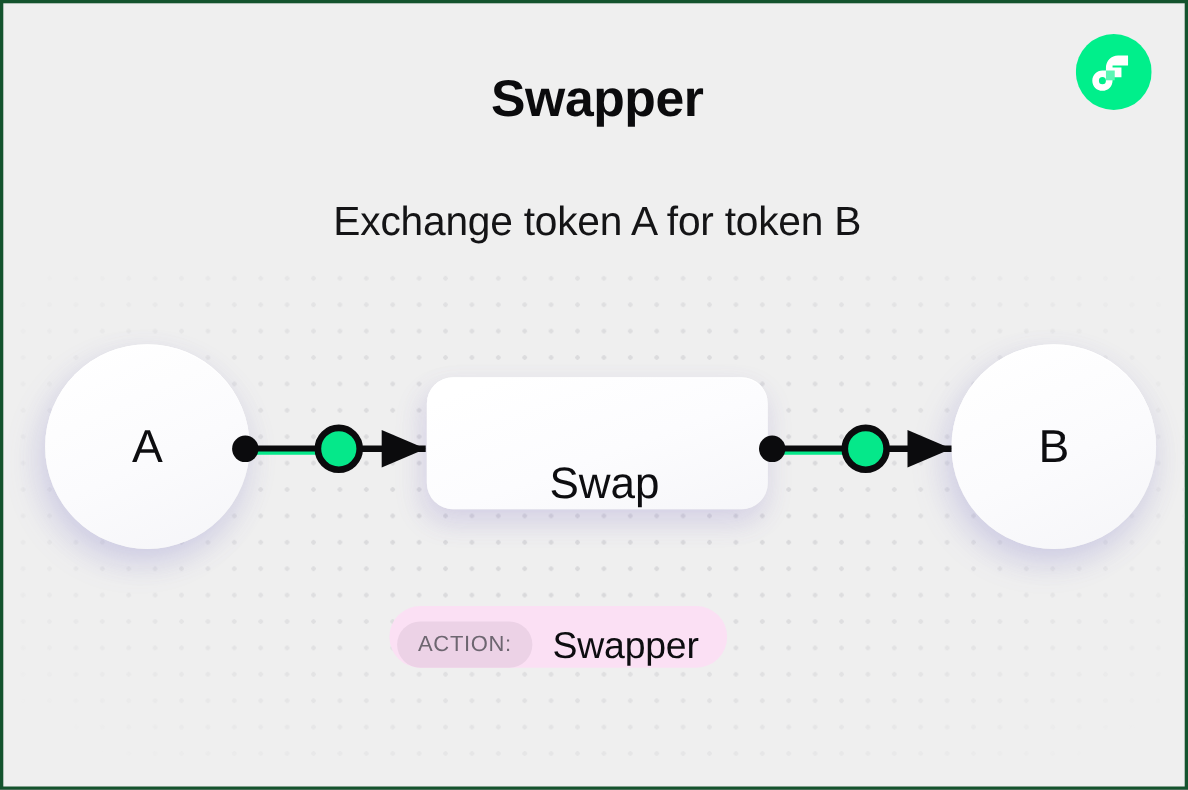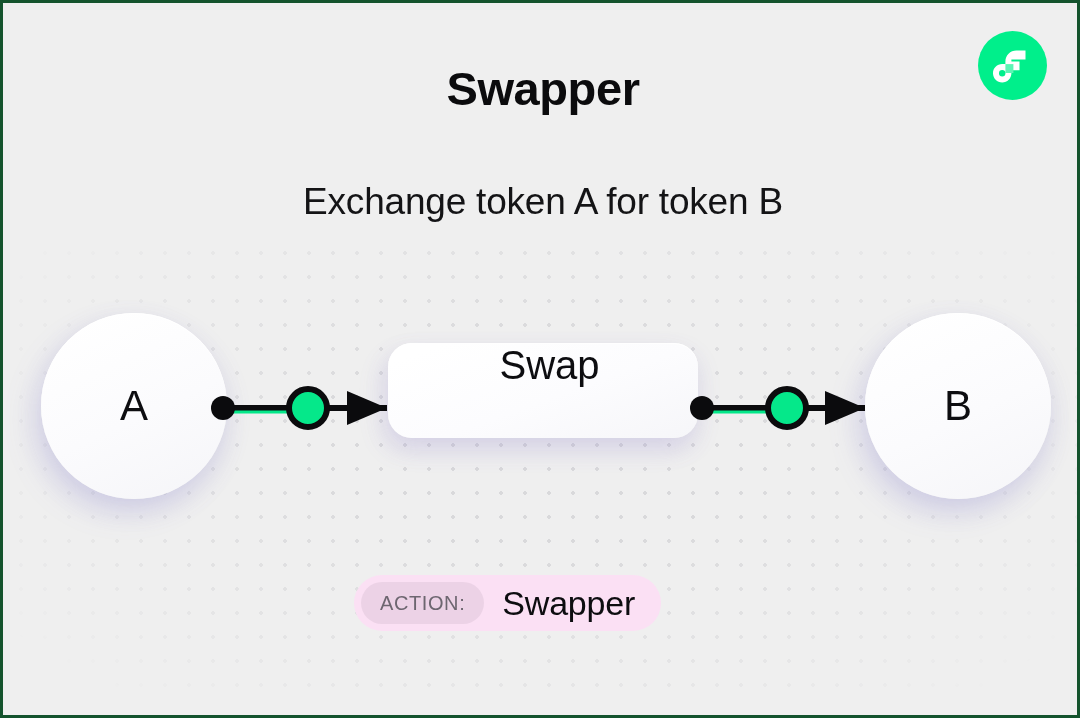--- a/index.html
+++ b/index.html
@@ -96,47 +96,47 @@
     pointer-events: auto;
   }
   #node-a { left: 38px;  top: 310px; }
   #node-b { left: 862px; top: 310px; }
 
   .swap-box {
     position: absolute;
     left: 385px;
     top: 340px;
     width: 310px;
-    height: 95px;
+    height: 120px;
     border-radius: 24px;
     background: linear-gradient(160deg, #ffffff 10%, #fcfcfe 55%, #f6f6f9 100%);
     box-shadow:
        0 10px 24px rgba(120,110,190,0.13),
       -6px 12px 26px rgba(130,118,205,0.12),
        0 1px 0 rgba(255,255,255,0.95) inset;
     display: flex;
-    align-items: flex-start;
+    align-items: flex-end;
     justify-content: center;
     font-size: 40px;
     font-weight: 400;
     color: #0d0d10;
     pointer-events: auto;
     padding-left: 13px;
   }
 
   
   .action-badge {
     position: absolute;
     left: 351px;
-    top: 572px;
+    top: 548px;
     height: 56px;
     border-radius: 28px;
     background: #fbe0f4;
     display: flex;
-    align-items: center;
+    align-items: flex-end;
     padding: 0 26px 0 7px;
     gap: 18px;
   }
   .action-chip {
     height: 42px;
     border-radius: 21px;
     background: #ecd2e6;
     display: flex;
     align-items: center;
     padding: 0 19px;

